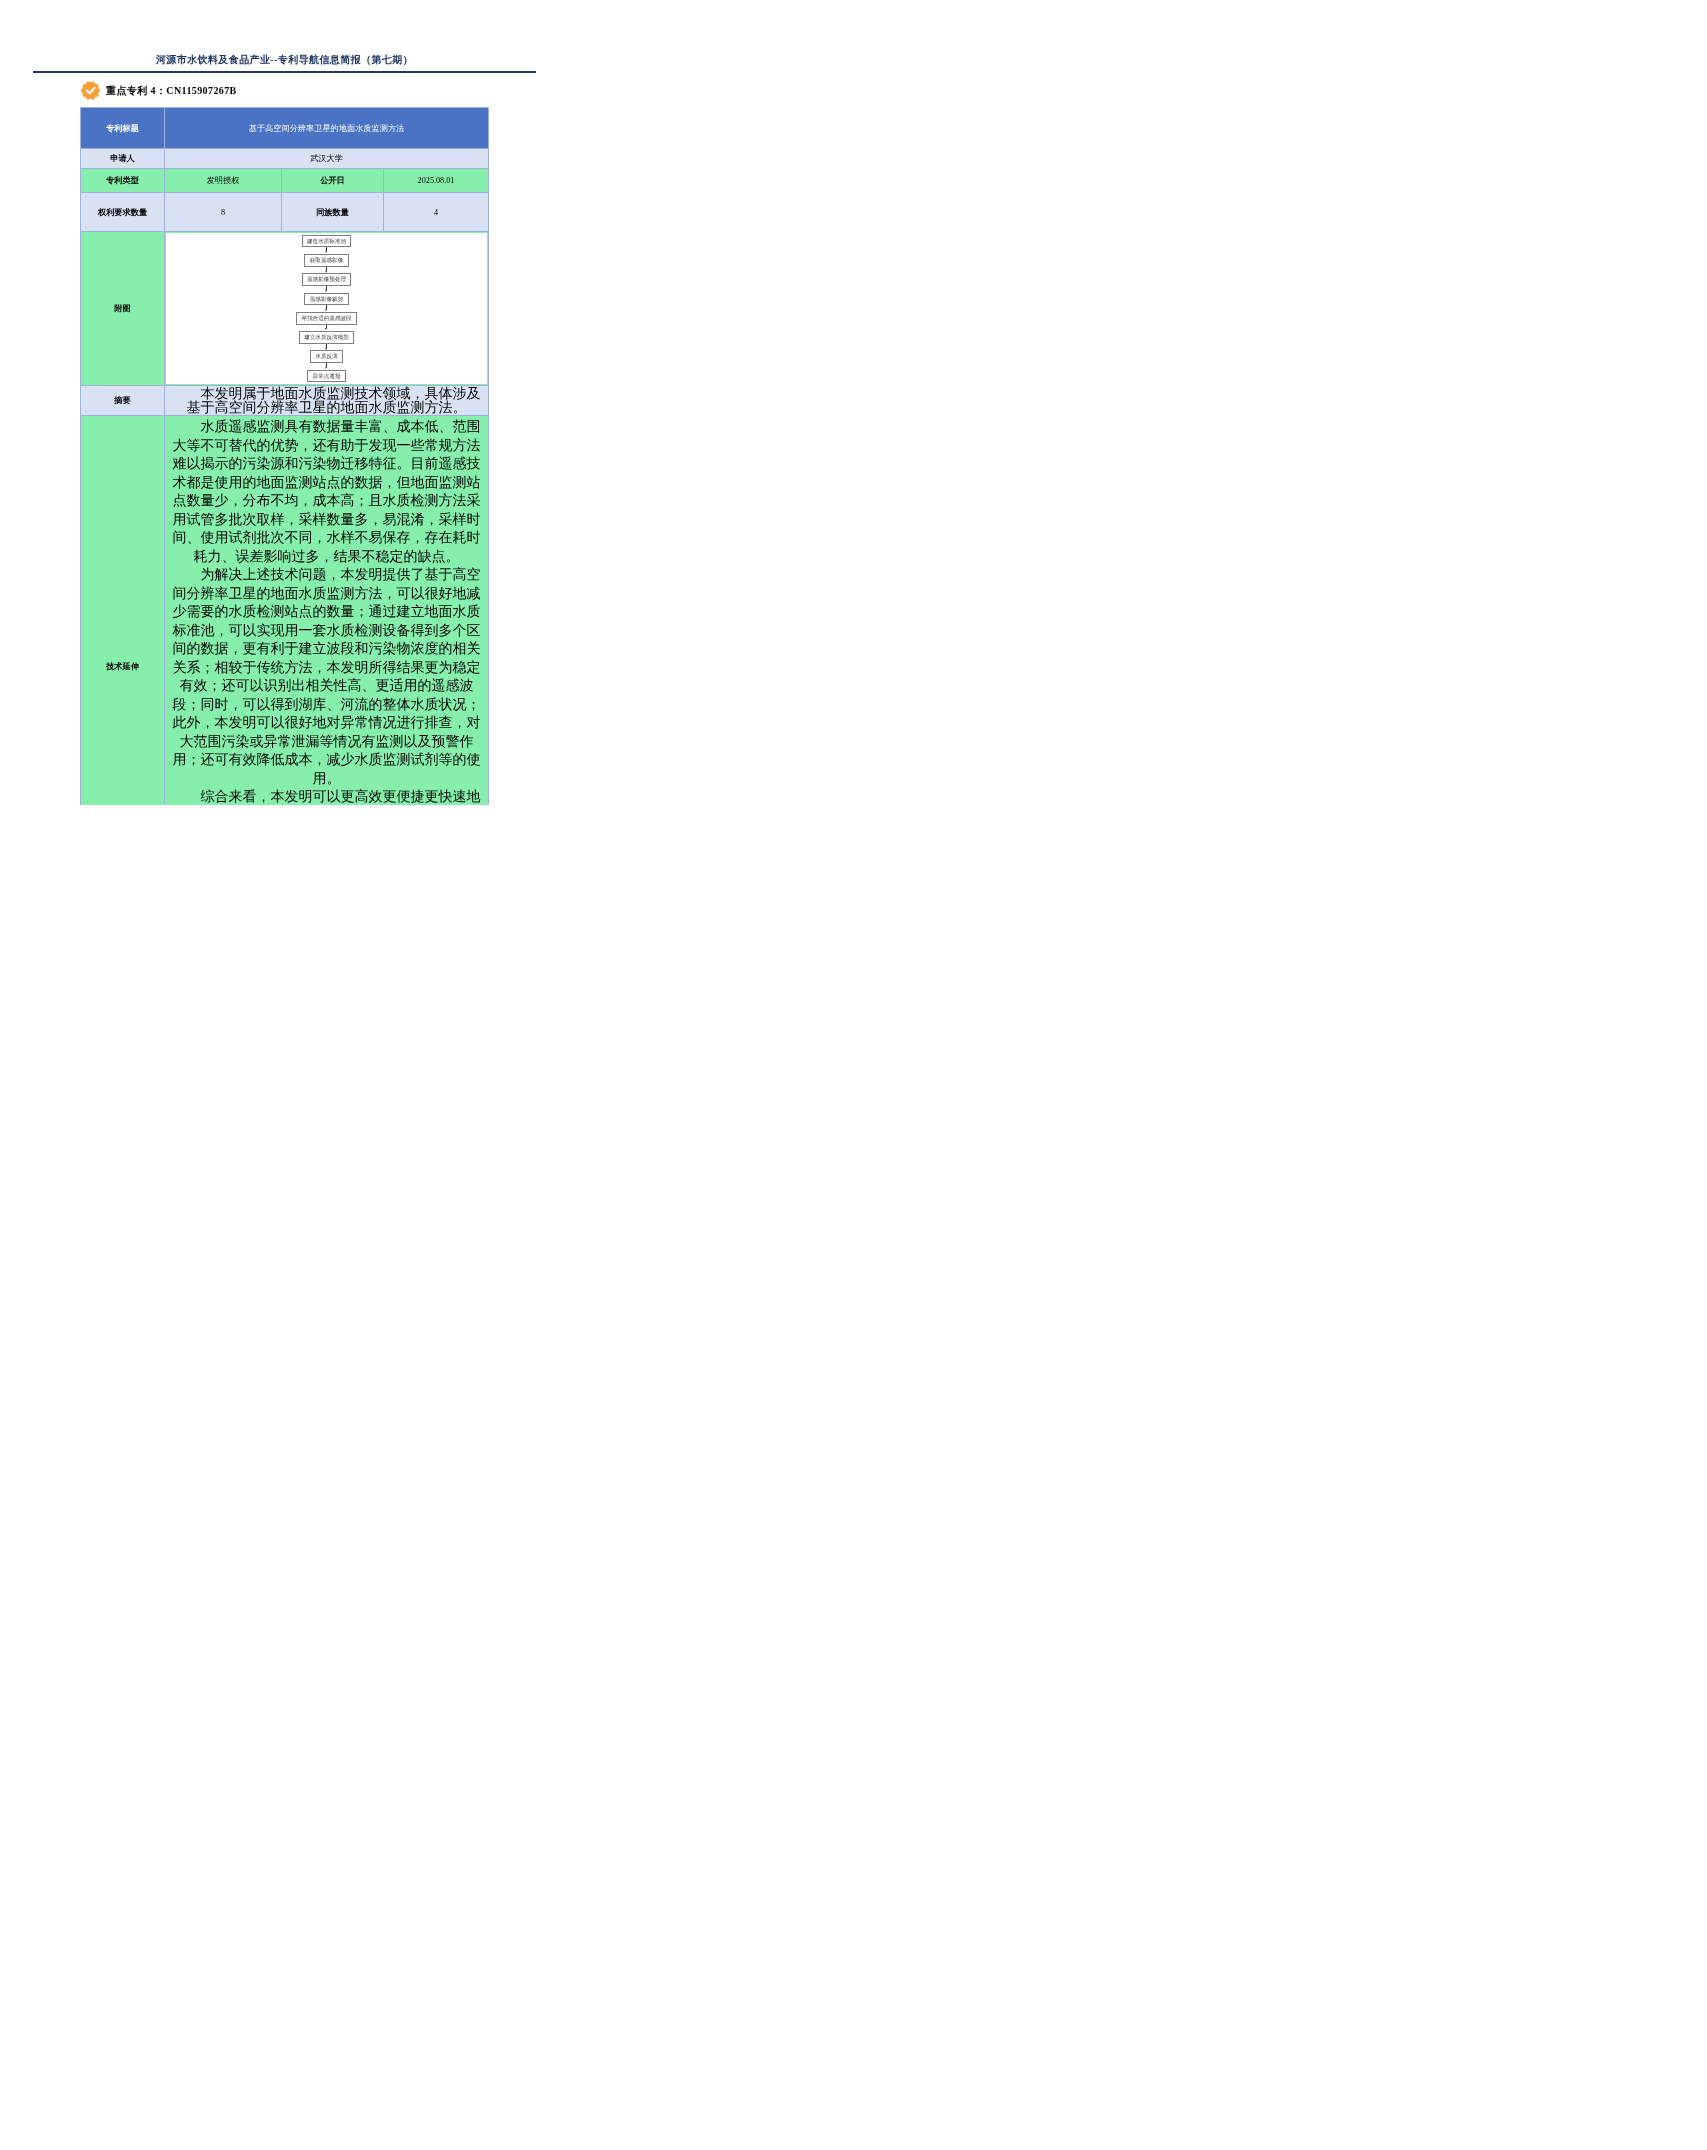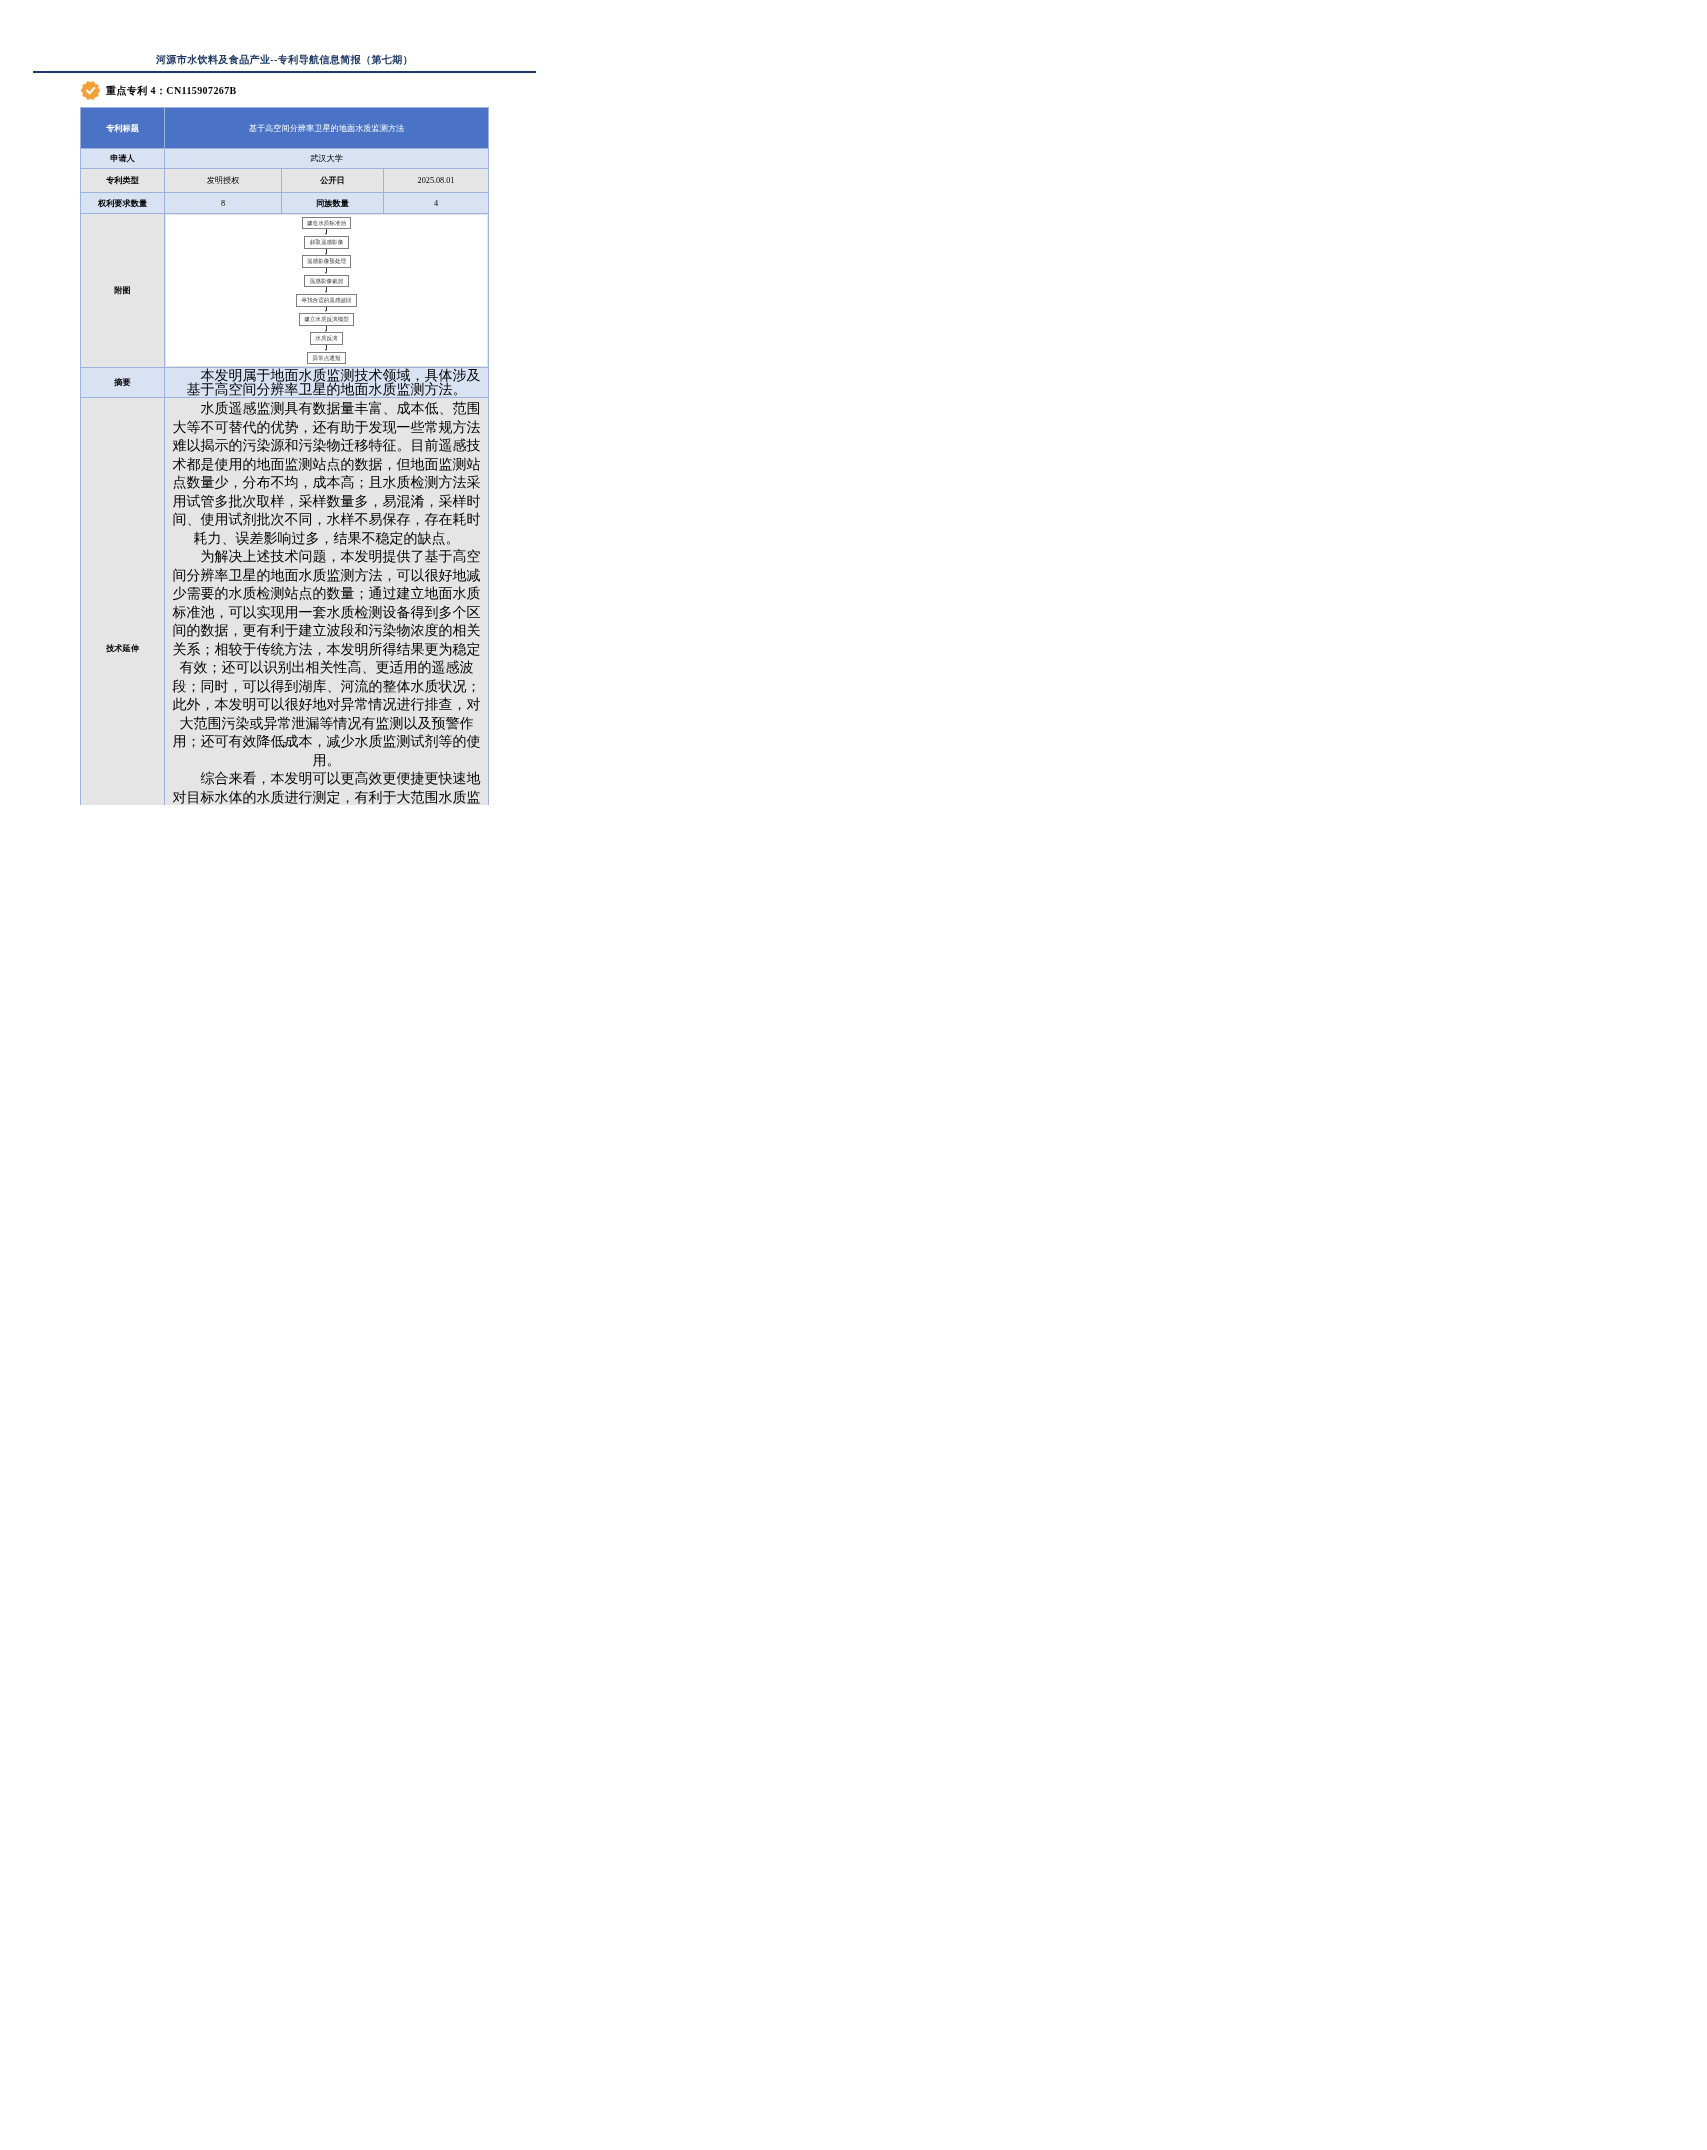--- a/index.html
+++ b/index.html
@@ -39,21 +39,21 @@
   table.patent td{
     border:0.9px solid var(--border_blue);
     text-align:center;vertical-align:middle;
     font-size:8.2px;overflow:hidden;
   }
   td.lbl{font-weight:bold;}
   tr.row-blue td{
     background:var(--table_header_blue);color:#ffffff;
   }
   tr.row-light td{background:var(--row_light_blue);}
-  tr.row-white td{background:#e5e5e5;}
+  tr.row-white td{background:#86efac;}
   td.cell-text{
     text-align:justify;vertical-align:top;
     padding:1.7px 5.2px 0 5.2px;
   }
   td.cell-text p{
     margin:0;text-indent:2em;line-height:13.8px;font-size:14px;
   }
   td.cell-ext p{line-height:18.5px;}
   td.cell-ext{padding-top:2.2px;font-family:Liberation Mono, monospace;}
   
@@ -109,21 +109,21 @@
   <tr class="row-light" style="height:20px">
     <td class="lbl">申请人</td>
     <td colspan="3">武汉大学</td>
   </tr>
   <tr class="row-white" style="height:24px">
     <td class="lbl">专利类型</td>
     <td>发明授权</td>
     <td class="lbl">公开日</td>
     <td>2025.08.01</td>
   </tr>
-  <tr class="row-light" style="height:21px">
+  <tr class="row-light" style="height:39px">
     <td class="lbl">权利要求数量</td>
     <td>8</td>
     <td class="lbl">同族数量</td>
     <td>4</td>
   </tr>
   <tr class="row-white" style="height:135px">
     <td class="lbl">附图</td>
     <td colspan="3">
       <div class="flowchart">
         <div class="fc-box">建造水质标准池</div>

